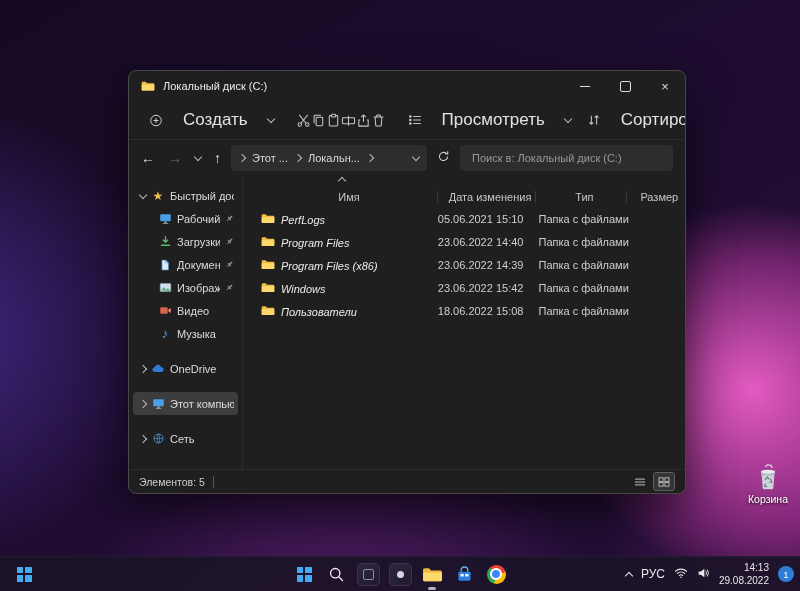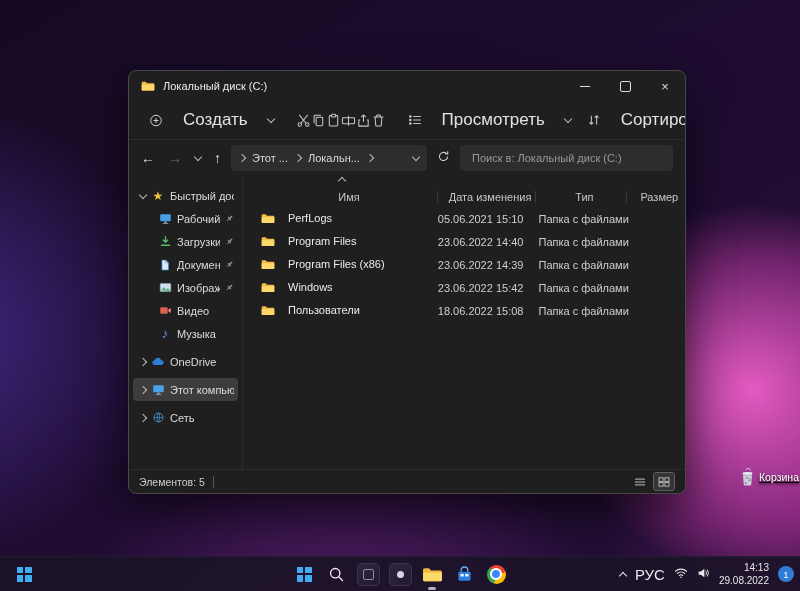--- a/index.html
+++ b/index.html
@@ -44,57 +44,57 @@
   .wbody{flex:1;display:flex;min-height:0;}
   .sidebar{flex:0 0 113px;border-right:1px solid #2b2b2b;padding-top:8px;overflow:hidden;}
   .side-item{height:23px;display:flex;align-items:center;gap:5px;padding:0 4px 0 7px;font-size:11px;color:#dcdcdc;margin:0 4px;border-radius:4px;}
   .side-item.selected{background:#3d3d3d;}
   .side-item .lbl{white-space:nowrap;overflow:hidden;}
   .side-child{padding-left:25px;}
   .side-icon{width:14px;height:14px;flex:0 0 auto;display:flex;align-items:center;justify-content:center;}
   .star-glyph{color:#f2c245;font-size:12px;line-height:1;}
   .note-glyph{color:#5ea2e8;font-size:13px;line-height:1;}
   .pin{margin-left:auto;flex:0 0 auto;opacity:.85;}
-  .grp{margin-top:5px;}
+  .grp{margin-top:12px;}
   .main{flex:1;display:flex;flex-direction:column;min-width:0;padding-top:3px;}
   .cols{display:flex;align-items:flex-end;height:24px;font-size:11px;color:#c6c6c6;position:relative;flex:0 0 auto;padding-bottom:4px;text-align:center;}
   .col-name{width:192px;padding-left:18px;position:relative;}
   .col-date{width:98px;border-left:1px solid #3a3a3a;padding-left:7px;}
   .col-type{width:90px;border-left:1px solid #3a3a3a;padding-left:7px;}
   .col-size{width:56px;border-left:1px solid #3a3a3a;padding-left:7px;}
   .sort-caret{position:absolute;top:-16px;left:96px;}
   .rows{flex:1;overflow:hidden;}
   .file-row{display:flex;align-items:center;height:23px;font-size:11px;border-radius:3px;}
-  .cell-name{width:192px;padding-left:18px;display:flex;align-items:flex-start;gap:13px;color:#eaeaea;white-space:nowrap;overflow:hidden;}
+  .cell-name{width:192px;padding-left:18px;display:flex;align-items:flex-end;gap:6px;color:#eaeaea;white-space:nowrap;overflow:hidden;font-style:italic;}
   .cell-date{width:98px;color:#cfcfcf;padding-left:7px;white-space:nowrap;}
   .cell-type{width:90px;color:#cfcfcf;padding-left:7px;white-space:nowrap;margin-left:7px;}
   .cell-size{width:56px;color:#cfcfcf;padding-left:7px;}
   .statusbar{flex:0 0 23px;border-top:1px solid #2d2d2d;display:flex;align-items:center;padding:0 10px;font-size:10.5px;color:#cfcfcf;gap:8px;}
   .status-sep{width:1px;height:12px;background:#555;}
   .view-toggles{margin-left:auto;display:flex;gap:2px;}
   .vt-btn{width:20px;height:17px;display:flex;align-items:center;justify-content:center;border-radius:3px;border:1px solid transparent;}
   .vt-btn.active{border-color:#5f5f5f;background:#343434;}
   
-  .recycle{position:absolute;left:737px;top:462px;width:62px;display:flex;flex-direction:row;align-items:center;gap:1px;text-decoration:underline;}
+  .recycle{position:absolute;left:737px;top:462px;width:62px;display:flex;flex-direction:column;align-items:center;gap:1px;}
   .recycle .lbl{font-size:10.5px;color:#fff;text-shadow:0 1px 3px rgba(0,0,0,.9);}
   
   .taskbar{position:absolute;left:0;bottom:0;width:800px;height:34px;background:rgba(27,19,40,.93);border-top:1px solid rgba(255,255,255,.04);}
   .tb-corner{position:absolute;left:10px;top:0;height:34px;display:flex;align-items:center;}
   .tb-center{position:absolute;left:50%;top:0;transform:translateX(-50%);display:flex;align-items:center;gap:4px;height:34px;}
   .tb-item{width:28px;height:28px;display:flex;align-items:center;justify-content:center;border-radius:4px;position:relative;}
   .tb-item.active::after{content:"";position:absolute;bottom:-2px;left:50%;transform:translateX(-50%);width:8px;height:3px;border-radius:2px;background:#aeb3bb;}
   .win-grid{width:15px;height:15px;display:grid;grid-template-columns:1fr 1fr;grid-template-rows:1fr 1fr;gap:1.5px;}
   .win-grid span{background:#42aef2;border-radius:.5px;}
   .dark-tile{width:21px;height:21px;border-radius:5px;background:linear-gradient(145deg,#2e2742,#1f1a2e);border:1px solid #3a3350;display:flex;align-items:center;justify-content:center;}
   .dark-tile .dot{width:7px;height:7px;border-radius:50%;background:#d8d4e8;}
   .dark-tile .sq{width:9px;height:9px;border-radius:2px;border:1.2px solid #8f88ad;}
   .chrome{width:19px;height:19px;border-radius:50%;background:conic-gradient(from -45deg,#ea4335 0 33.3%,#fbbc05 0 66.6%,#34a853 0 100%);display:flex;align-items:center;justify-content:center;}
   .chrome-inner{width:8px;height:8px;border-radius:50%;background:#4285f4;border:2px solid #fff;}
   .tray{position:absolute;right:6px;top:0;height:34px;display:flex;align-items:center;gap:9px;color:#e8e8e8;}
-  .tray-lang{font-size:15px;}
+  .tray-lang{font-size:12px;}
   .tray-clock{text-align:right;font-size:10px;line-height:1.3;}
   .tray-badge{width:16px;height:16px;border-radius:50%;background:#2e7cd6;color:#fff;font-size:9.5px;display:flex;align-items:center;justify-content:center;}
   .chev-tray{border-color:#e8e8e8;}
 </style>
 </head>
 <body>
 
 <div class="desktop">
 
   <div class="window">

